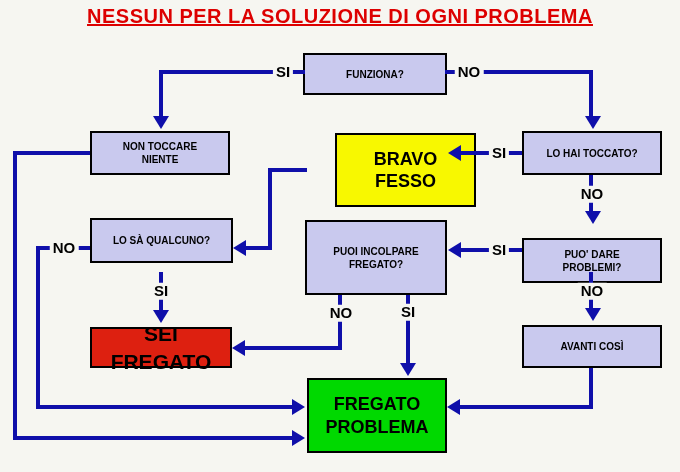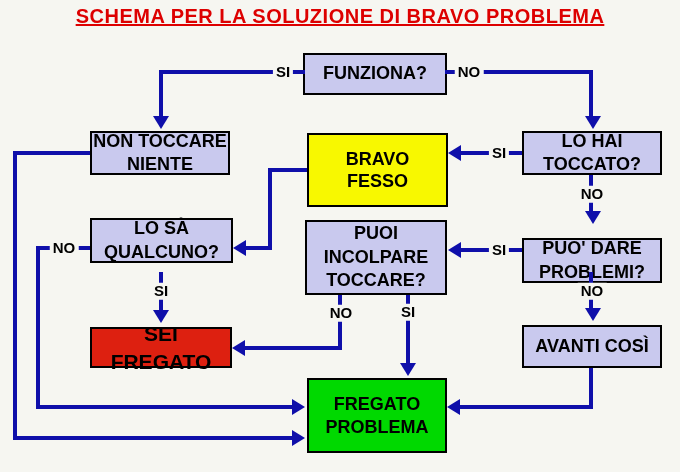--- a/index.html
+++ b/index.html
@@ -15,24 +15,24 @@
   }
   .title{
     position:absolute;left:0;top:5px;width:680px;text-align:center;
     font-size:20px;font-weight:bold;color:var(--title);
     text-decoration:underline;letter-spacing:0.5px;
   }
   .box{
     position:absolute;border:2px solid var(--box-border);
     background:var(--box-fill);color:var(--text);
     display:flex;align-items:center;justify-content:center;text-align:center;
-    font-weight:bold;font-size:18px;line-height:1.3;white-space:pre-line;
+    font-weight:bold;font-size:10px;line-height:1.3;white-space:pre-line;
   }
   .box.big{font-size:18px;line-height:1.25;}
-  .box.yellow{background:var(--yellow);}
+  .box.yellow{background:var(--yellow);margin-left:28px;}
   .box.red{background:var(--red);font-size:21px;}
   .box.green{background:var(--green);}
   .seg{position:absolute;background:var(--line);}
   .arr{position:absolute;width:0;height:0;}
   .arr.down{border-left:8px solid transparent;border-right:8px solid transparent;border-top:13px solid var(--line);}
   .arr.left{border-top:8px solid transparent;border-bottom:8px solid transparent;border-right:13px solid var(--line);}
   .arr.right{border-top:8px solid transparent;border-bottom:8px solid transparent;border-left:13px solid var(--line);}
   .elabel{
     position:absolute;transform:translate(-50%,-50%);
     background:var(--background);color:var(--text);
@@ -67,31 +67,31 @@
   #j-v{left:159px;top:272px;width:4px;height:40px;} #j-ar{left:153px;top:310px;} #j-lb{left:161px;top:291px;}
   #k-v{left:338px;top:295px;width:4px;height:55px;} #k-h{left:245px;top:346px;width:97px;height:4px;}
   #k-ar{left:232px;top:340px;} #k-lb{left:341px;top:313px;}
   #l-v{left:406px;top:295px;width:4px;height:70px;} #l-ar{left:400px;top:363px;} #l-lb{left:408px;top:312px;}
   #m-v{left:589px;top:368px;width:4px;height:41px;} #m-h{left:460px;top:405px;width:133px;height:4px;}
   #m-ar{left:447px;top:399px;}
 </style>
 </head>
 <body>
 
-<div class="title">SCHEMA PER LA SOLUZIONE DI BRAVO PROBLEMA</div>
+<div class="title">NESSUN PER LA SOLUZIONE DI OGNI PROBLEMA</div>
 
 <div class="box" id="b-funziona">FUNZIONA?</div>
 <div class="box" id="b-nontoccare">NON TOCCARE
 NIENTE</div>
 <div class="box big yellow" id="b-bravofesso">BRAVO
 FESSO</div>
 <div class="box" id="b-toccato">LO HAI TOCCATO?</div>
 <div class="box" id="b-losa">LO SÀ QUALCUNO?</div>
 <div class="box" id="b-incolpare">PUOI INCOLPARE
-TOCCARE?</div>
+FREGATO?</div>
 <div class="box" id="b-puodare">PUO' DARE
 PROBLEMI?</div>
 <div class="box red" id="b-fregato">SEI FREGATO</div>
 <div class="box" id="b-avanti">AVANTI COSÌ</div>
 <div class="box big green" id="b-nessun">FREGATO
 PROBLEMA</div>
 
 <div>
   <div class="seg" id="a-h"></div>
   <div class="seg" id="a-v"></div>

